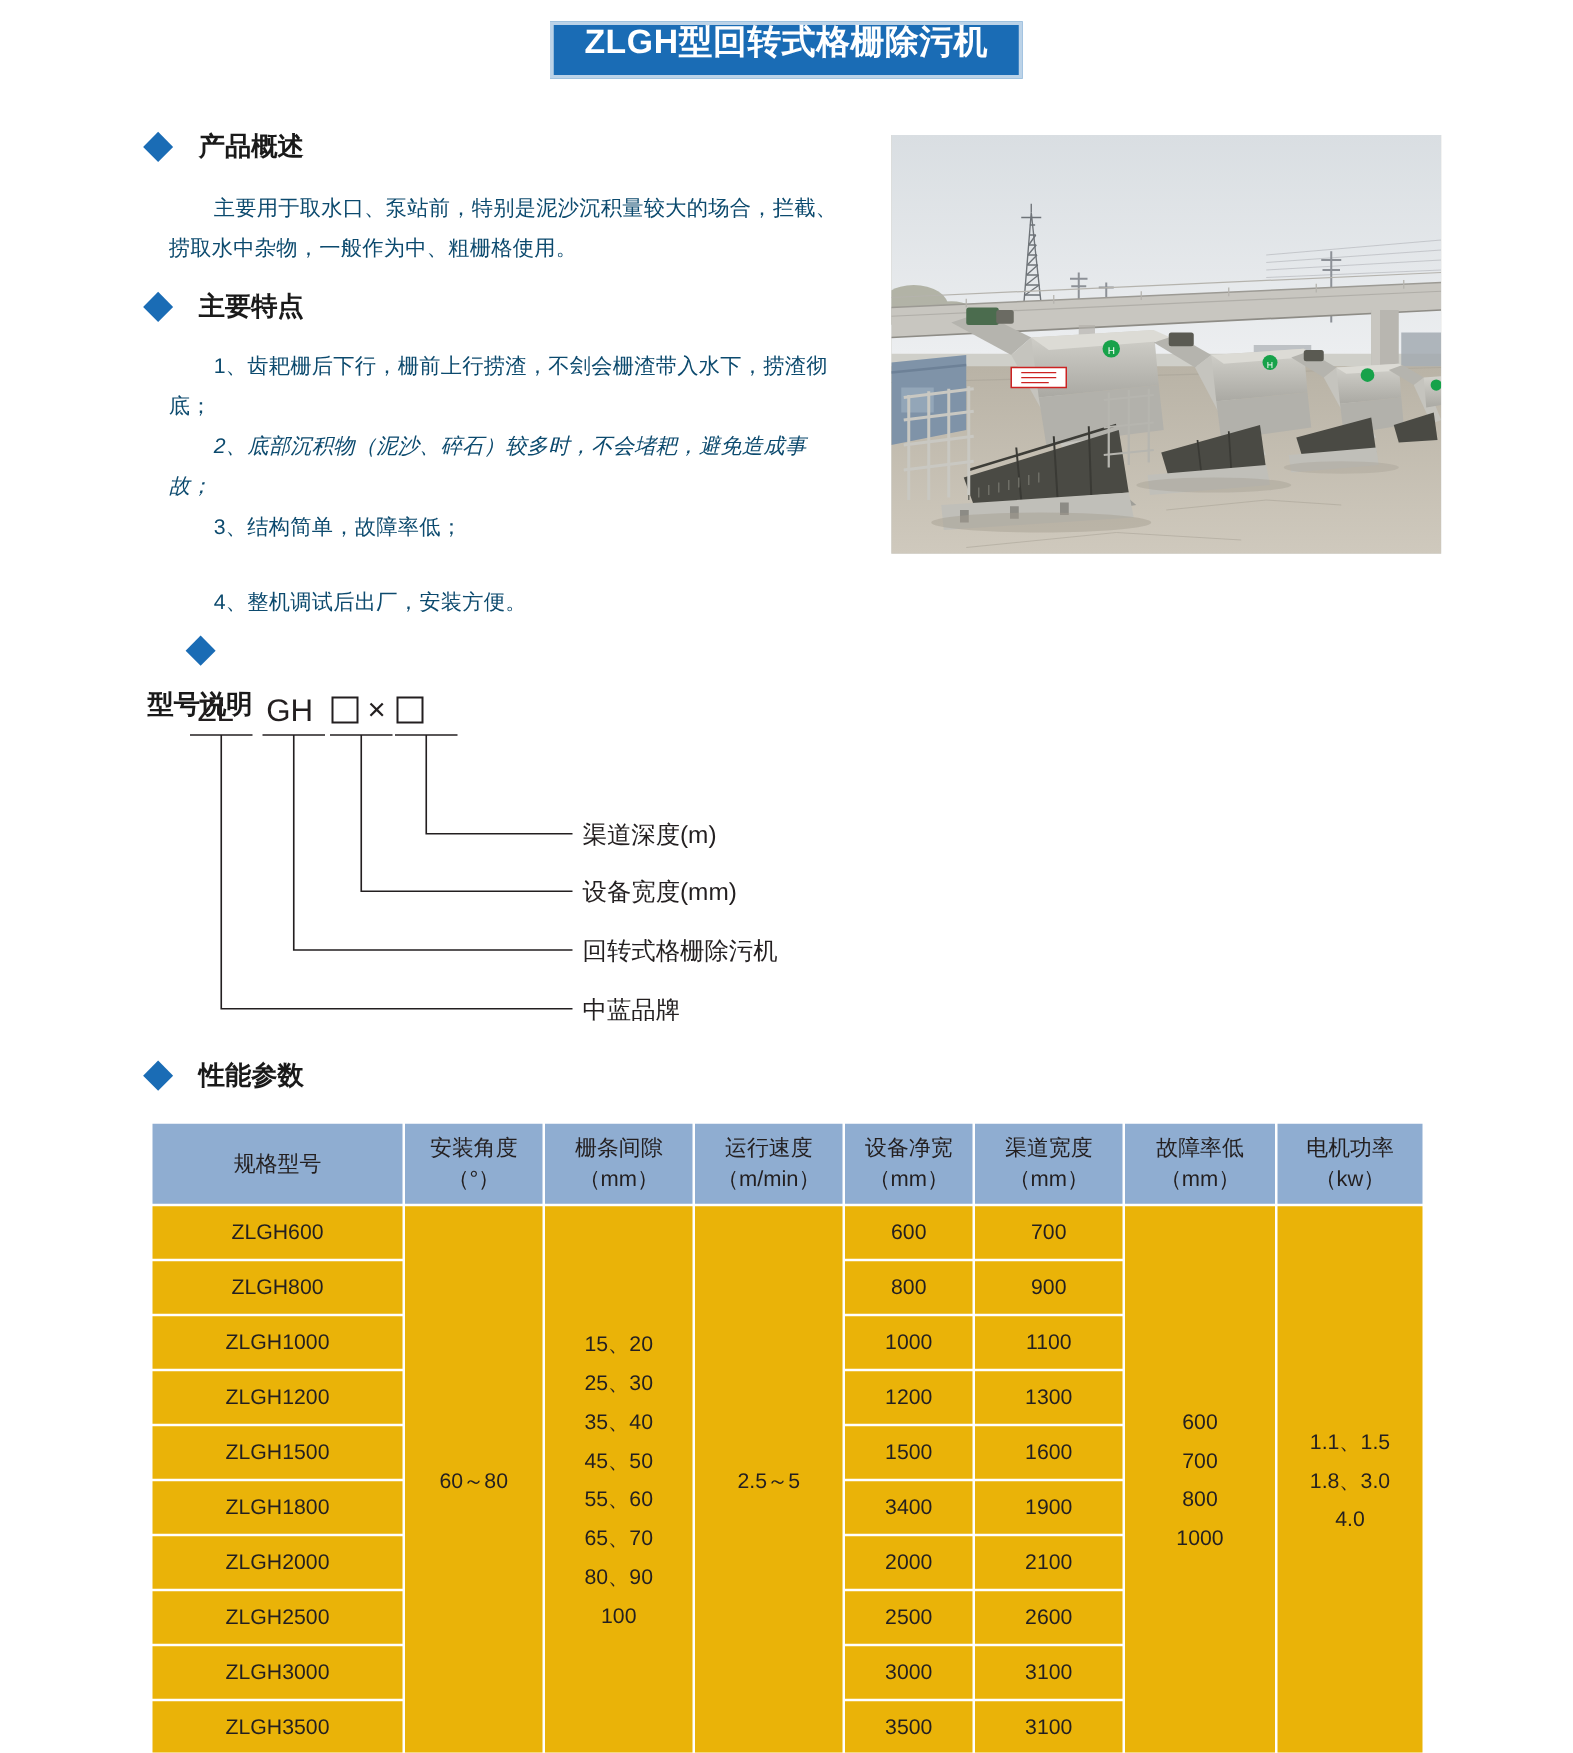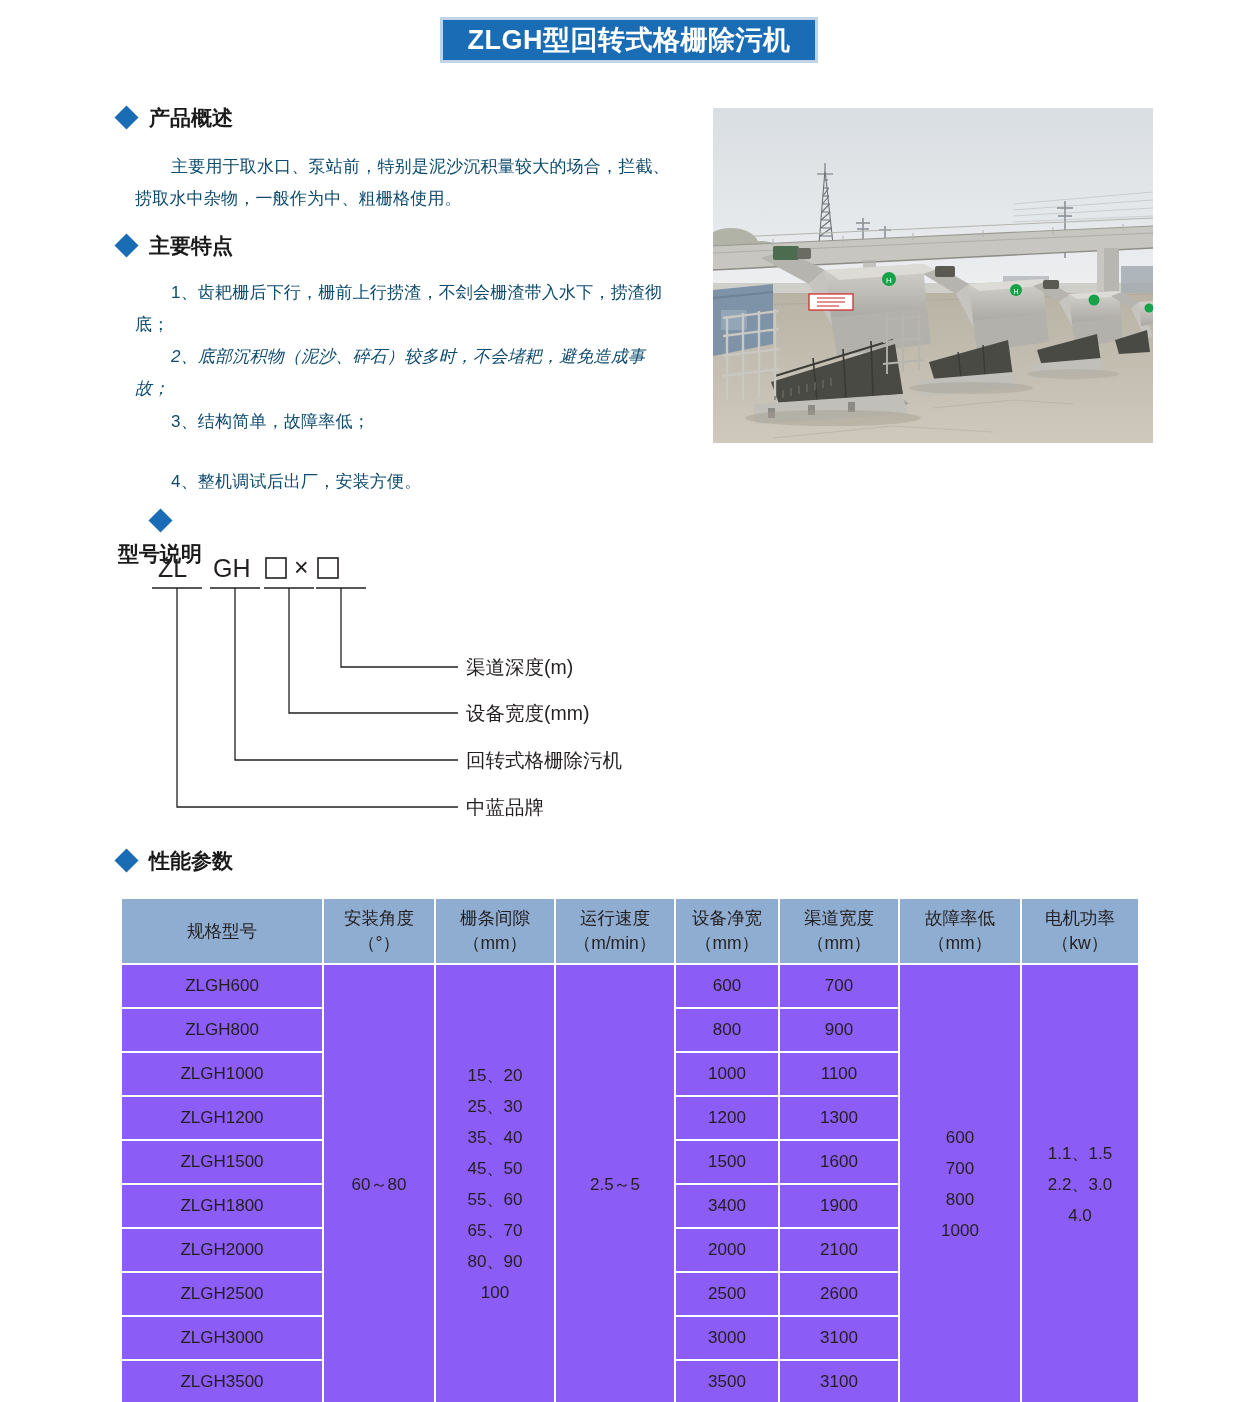--- a/index.html
+++ b/index.html
@@ -17,38 +17,38 @@
   
   .banner-wrap {
     position: absolute;
     left: 440px;
     top: 17px;
     width: 378px;
     height: 46px;
     border: 3px solid #bcd3e8;
     background: #1a6cb5;
     display: flex;
-    align-items: center;
+    align-items: flex-start;
     justify-content: center;
   }
   .banner-title {
     color: #ffffff;
     font-size: 27px;
     font-weight: bold;
     letter-spacing: 0.5px;
     line-height: 1;
     white-space: nowrap;
   }
 
   
   .section-head {
     position: absolute;
     display: flex;
     align-items: center;
-    gap: 14px;
+    gap: 24px;
   }
   .diamond {
     width: 17px;
     height: 17px;
     background: #1a6cb5;
     transform: rotate(45deg);
     flex: 0 0 auto;
   }
   .section-title {
     font-size: 21px;
@@ -105,21 +105,21 @@
     position: absolute;
     left: 120px;
     top: 897px;
     width: 1020px;
     border-collapse: separate;
     border-spacing: 2px;
     background: #ffffff;
     table-layout: fixed;
   }
   .spec-table th, .spec-table td {
-    background: #8b5cf6;
+    background: #eab308;
     text-align: center;
     vertical-align: middle;
     font-size: 17px;
     color: #231f20;
     font-weight: normal;
     padding: 0;
   }
   .spec-table thead th {
     background: #8fadd1;
     height: 64px;
@@ -416,21 +416,21 @@
 80、90
 100</td>
       <td rowspan="10" class="cell-lines">2.5～5</td>
       <td>600</td>
       <td>700</td>
       <td rowspan="10" class="cell-lines">600
 700
 800
 1000</td>
       <td rowspan="10" class="cell-lines">1.1、1.5
-2.2、3.0
+1.8、3.0
 4.0</td>
     </tr>
     <tr>
       <td>ZLGH800</td>
       <td>800</td>
       <td>900</td>
     </tr>
     <tr>
       <td>ZLGH1000</td>
       <td>1000</td>

